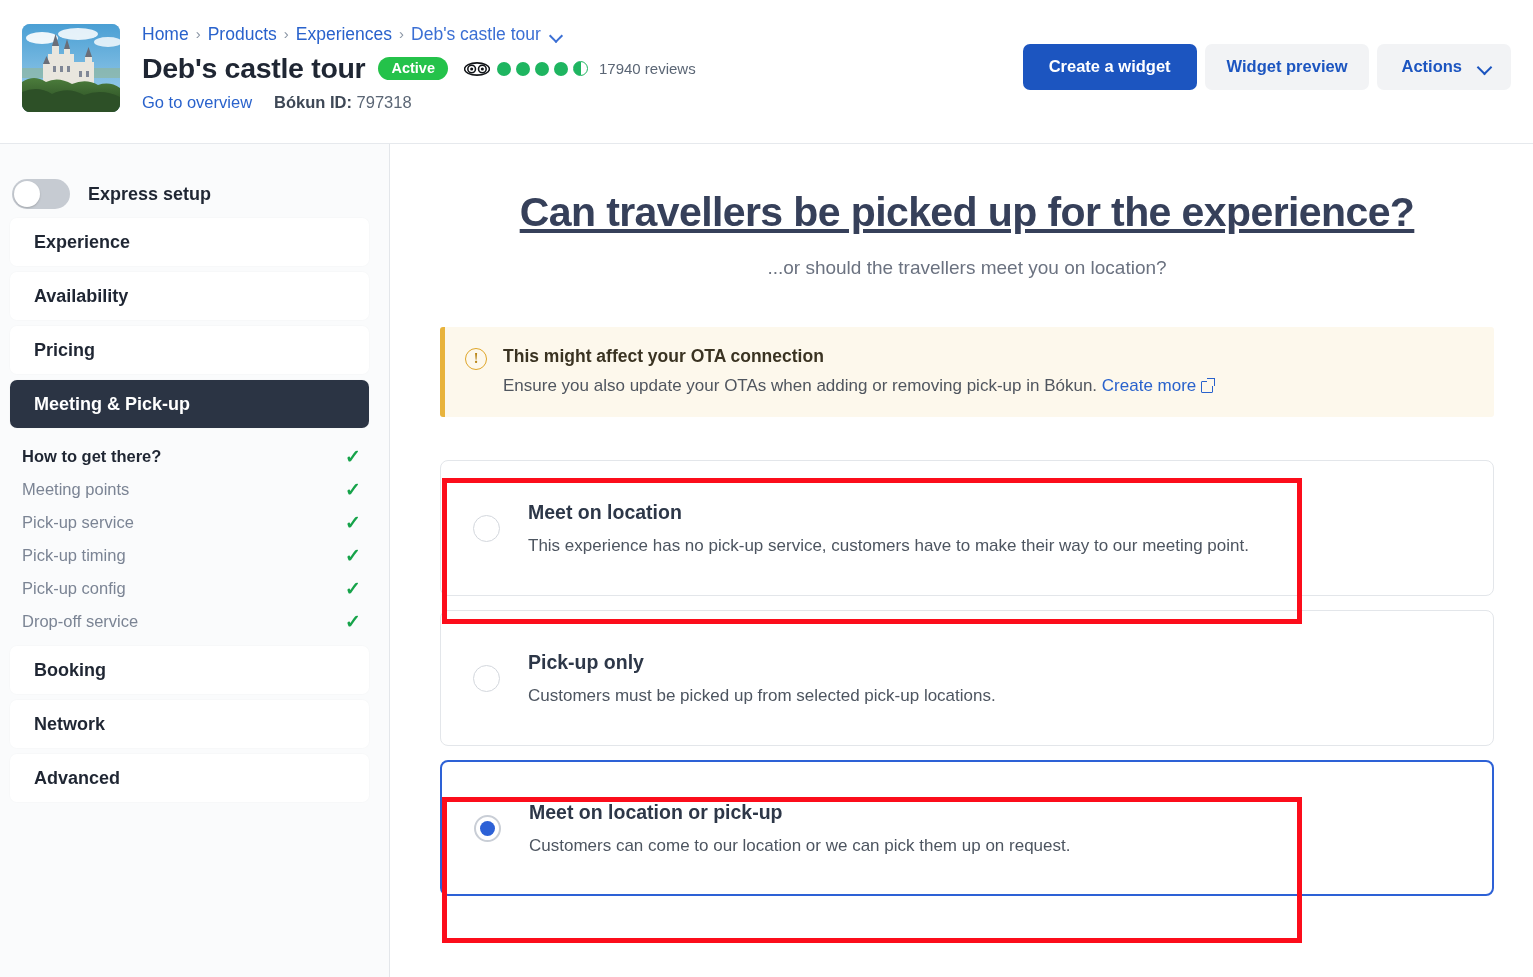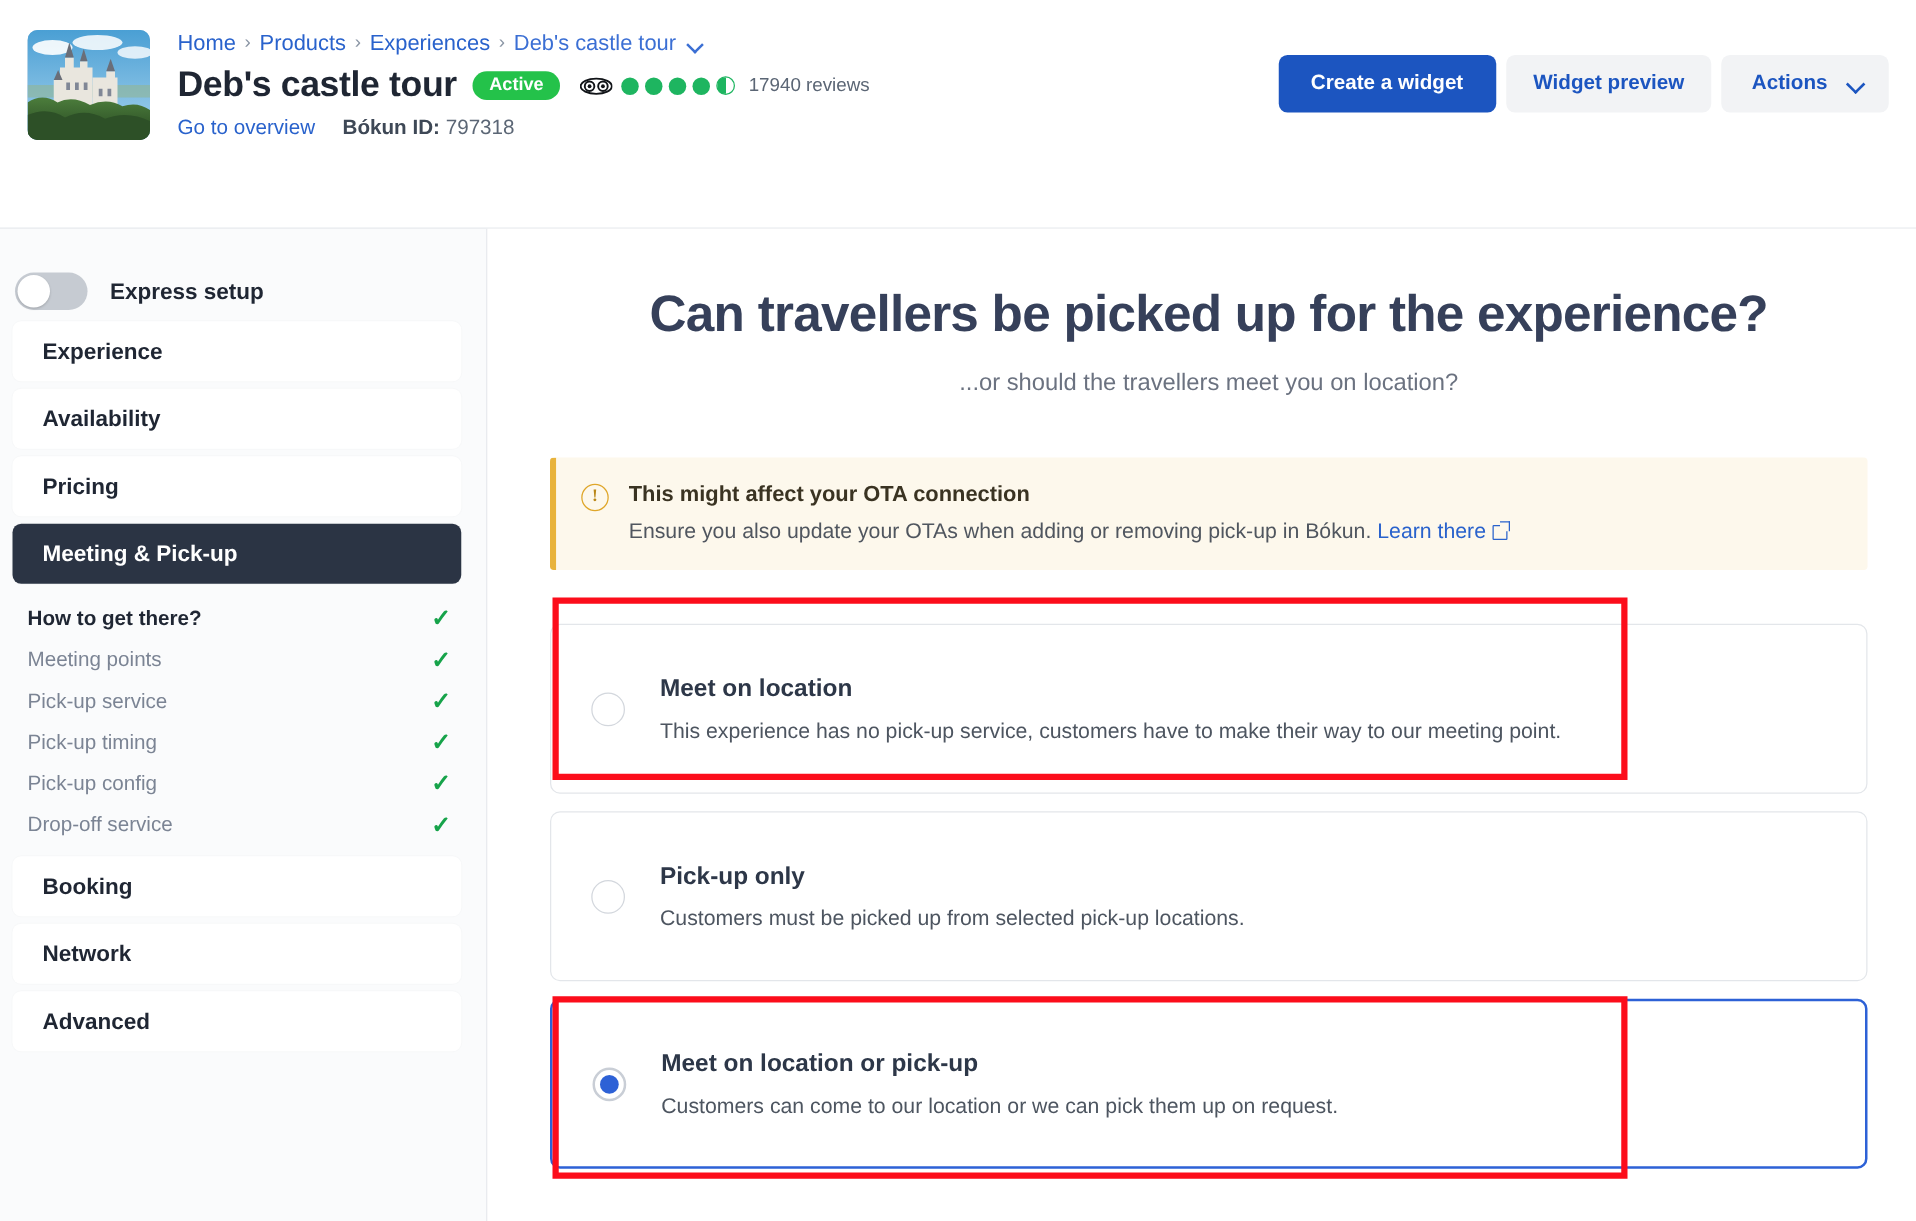--- a/index.html
+++ b/index.html
@@ -6,21 +6,21 @@
   html, body {
     width: 1533px; height: 977px;
     font-family: "Liberation Sans", sans-serif;
     background: #ffffff;
     overflow: hidden;
   }
 
   
   .header {
     position: relative;
-    height: 183px;
+    height: 144px;
     background: #ffffff;
     border-bottom: 1px solid #e6e9ed;
     display: flex;
     align-items: flex-start;
     padding: 22px 24px 0 22px;
   }
   .thumb {
     width: 98px; height: 88px;
     border-radius: 8px;
     flex: 0 0 auto;
@@ -204,20 +204,21 @@
     overflow: hidden;
   }
   .main-inner { padding: 46px 39px 0 50px; }
   .page-title {
     text-align: center;
     font-size: 41px;
     font-weight: bold;
     color: #36405a;
     letter-spacing: -0.6px;
     line-height: 1.1;
+    text-decoration: underline;
   }
   .page-sub {
     text-align: center;
     font-size: 19px;
     color: #6b7280;
     margin-top: 22px;
   }
 
   .notice {
     margin-top: 48px;
@@ -467,21 +468,21 @@
 
       <div class="page-title">Can travellers be picked up for the experience?</div>
       <div class="page-sub">...or should the travellers meet you on location?</div>
 
       <div class="notice">
         <div class="notice-icon">!</div>
         <div>
           <div class="notice-title">This might affect your OTA connection</div>
           <div class="notice-body">
             <span>Ensure you also update your OTAs when adding or removing pick-up in Bókun.</span>
-            <span class="lnk">Learn there</span><span class="ext-icon"></span>
+            <span class="lnk">Create more</span><span class="ext-icon"></span>
           </div>
         </div>
       </div>
 
       <div class="options">
 
         <div class="opt-card">
           <span class="radio"></span>
           <span>
             <span class="opt-title" style="display:block">Meet on location</span>

